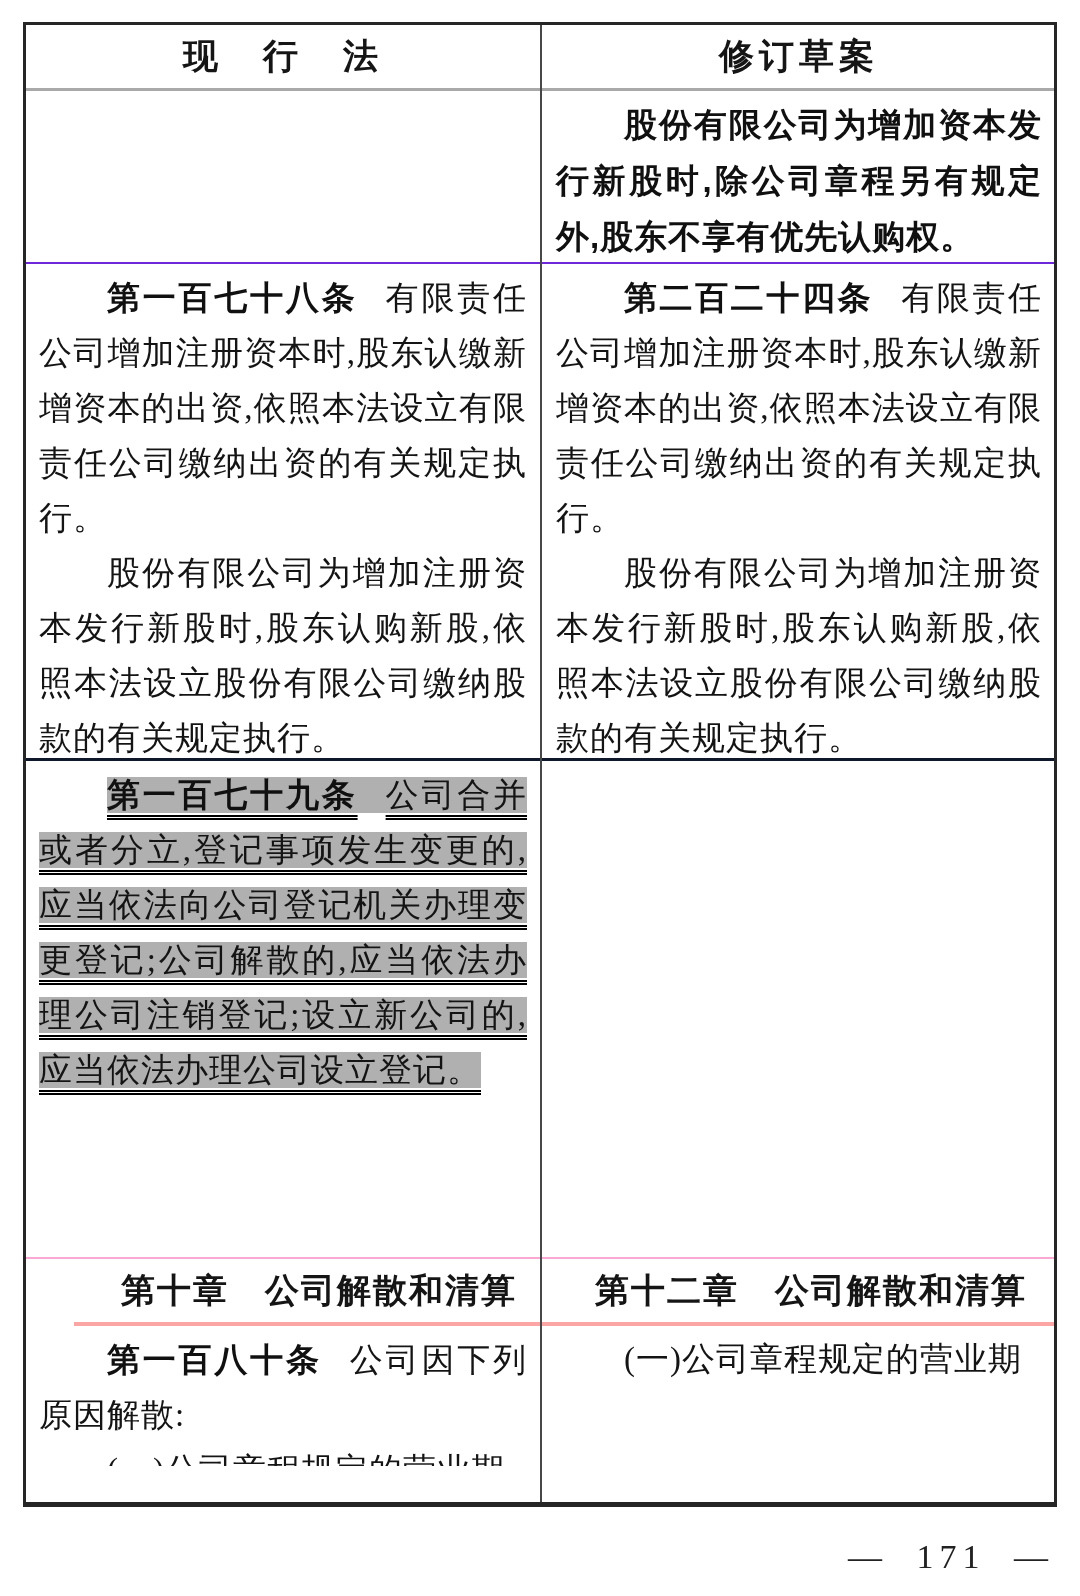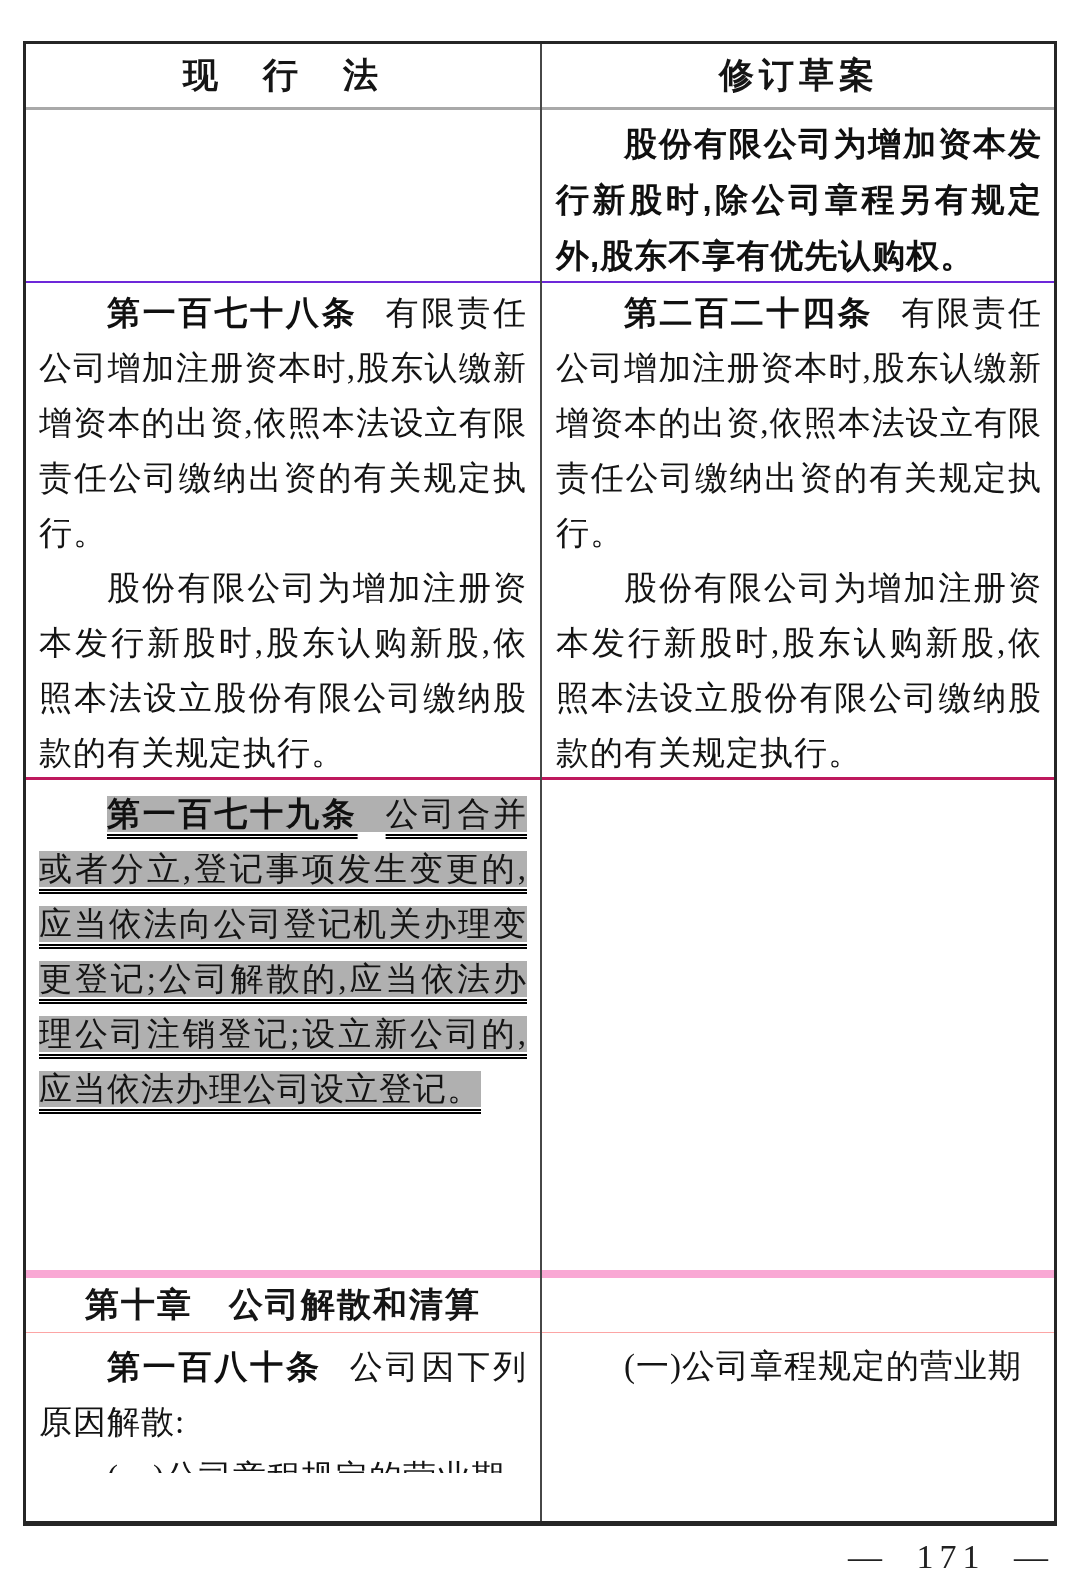--- a/index.html
+++ b/index.html
@@ -2,31 +2,31 @@
 <html><head>
 <meta charset="utf-8">
 <style>
   html,body{margin:0;padding:0;}
   body{
     width:1080px;height:1596px;background:#ffffff;position:relative;
     font-family:"Liberation Serif", serif;color:#111;overflow:hidden;
   }
   .page{position:absolute;inset:0;background:#fff;}
   .law-table{
-    position:absolute;left:23px;top:41px;width:1034px;height:1485px;
+    position:absolute;left:23px;top:22px;width:1034px;height:1485px;
     box-sizing:border-box;background:#fff;
     border:3px solid #262626;border-bottom-width:5px;
   }
   .divider{position:absolute;left:514px;top:0;bottom:0;width:2px;background:#474747;z-index:5;}
   .row{display:flex;box-sizing:border-box;overflow:hidden;}
   .r-header{height:66px;border-bottom:3px solid #a9a9a9;}
   .r1{height:173px;border-bottom:2px solid #6d28d9;}
-  .r2{height:497px;border-bottom:3px solid #be185d;align-items:center;}
-  .r3{height:498px;border-bottom:8px solid #f9a8d4;}
-  .r4{height:55px;border-bottom:1px solid #fca5a5;}
+  .r2{height:497px;border-bottom:3px solid #0f172a;}
+  .r3{height:498px;border-bottom:2px solid #f9a8d4;}
+  .r4{height:67px;border-bottom:4px solid #fca5a5;margin-left:48px;}
   .r5{height:140px;}
   .cell{box-sizing:border-box;overflow:hidden;}
   .cell-left{width:514px;padding:6px 13px 0 13px;}
   .cell-right{width:514px;padding:6px 12px 0 16px;}
   .header-cell{
     display:flex;align-items:center;justify-content:center;padding-top:0;
     font-family:"Liberation Sans", sans-serif;font-weight:700;
     font-size:35px;letter-spacing:5px;color:#151515;
   }
   .chapter-cell{
@@ -94,20 +94,21 @@
 
     <div class="row r3">
       <div class="cell cell-left">
         <p class="para"><span class="deleted"><b class="lead">第一百七十九条</b><span>公司合并或者分立,登记事项发生变更的,应当依法向公司登记机关办理变更登记;公司解散的,应当依法办理公司注销登记;设立新公司的,应当依法办理公司设立登记。</span></span></p>
       </div>
       <div class="cell cell-right"></div>
     </div>
 
     <div class="row r4">
       <div class="cell cell-left chapter-cell">第十章　公司解散和清算</div>
+      <div class="cell cell-right chapter-cell">第十二章　公司解散和清算</div>
     </div>
 
     <div class="row r5">
       <div class="cell cell-left">
         <p class="para"><b class="lead">第一百八十条</b><span>公司因下列原因解散:</span></p>
         <p class="para"><span>(一)公司章程规定的营业期</span></p>
       </div>
       <div class="cell cell-right">
         <p class="para"><span>(一)公司章程规定的营业期</span></p>
       </div>

